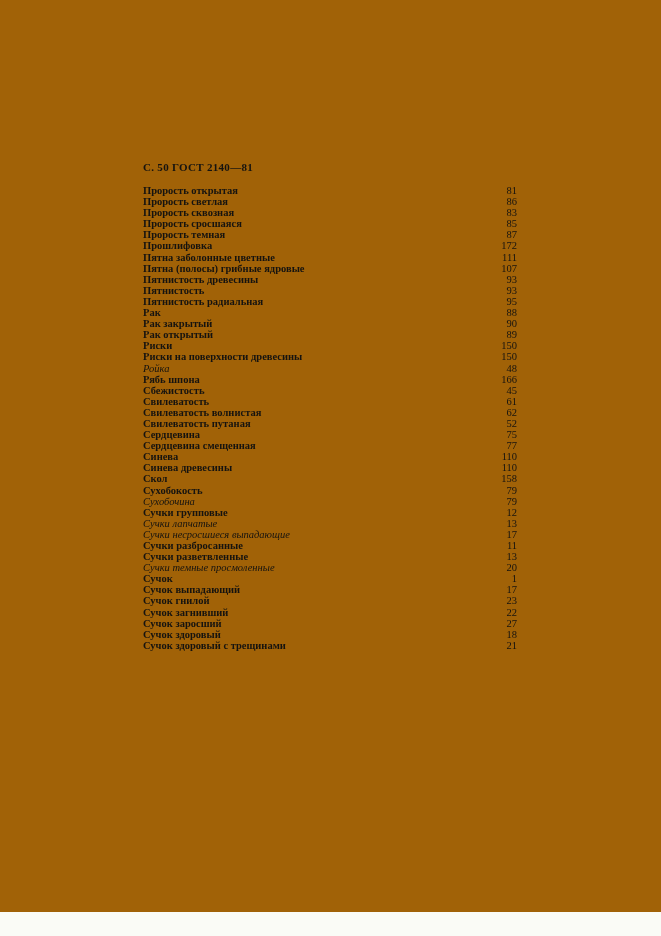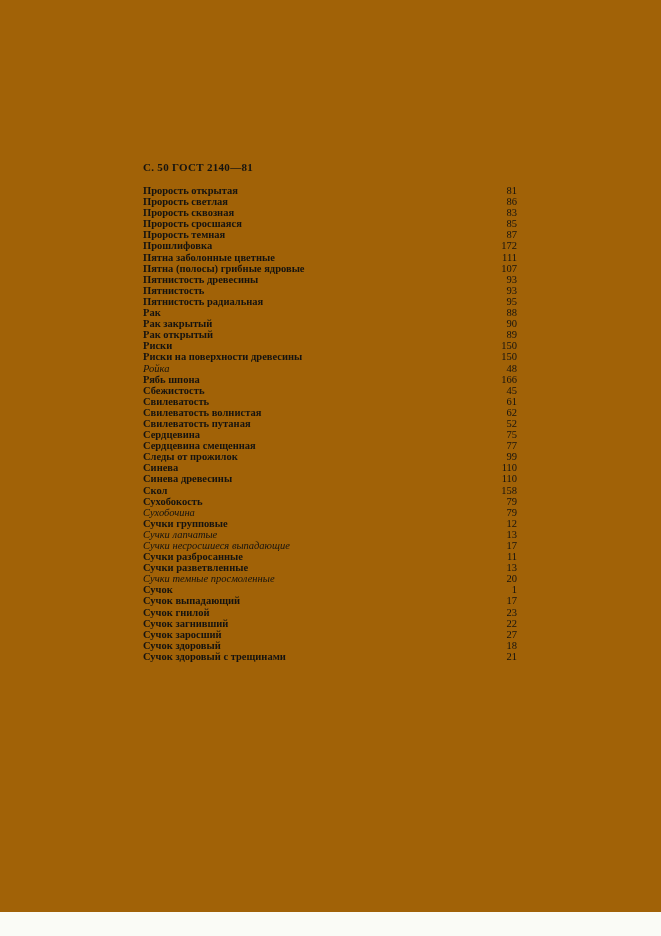--- a/index.html
+++ b/index.html
@@ -146,24 +146,20 @@
       <span class="num">52</span>
     </div>
       <div class="row bold">
       <span class="label">Сердцевина</span>
       <span class="num">75</span>
     </div>
       <div class="row bold">
       <span class="label">Сердцевина смещенная</span>
       <span class="num">77</span>
     </div>
-      <div class="row bold">
-      <span class="label">Следы от прожилок</span>
-      <span class="num">99</span>
-    </div>
       <div class="row regular">
       <span class="label">Синева</span>
       <span class="num">110</span>
     </div>
       <div class="row bold">
       <span class="label">Синева древесины</span>
       <span class="num">110</span>
     </div>
       <div class="row bold">
       <span class="label">Скол</span>

